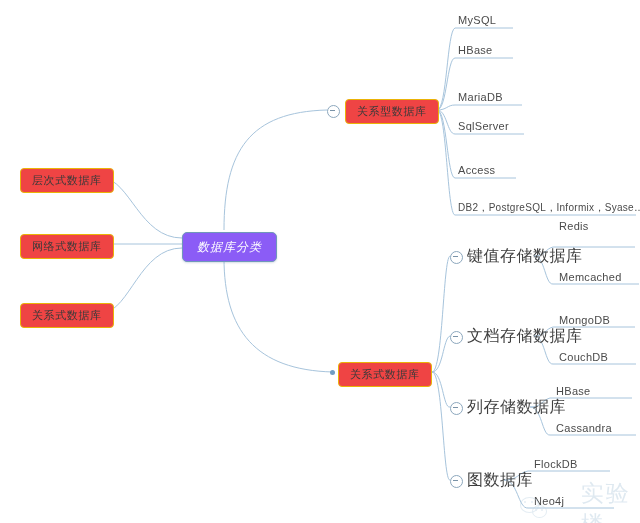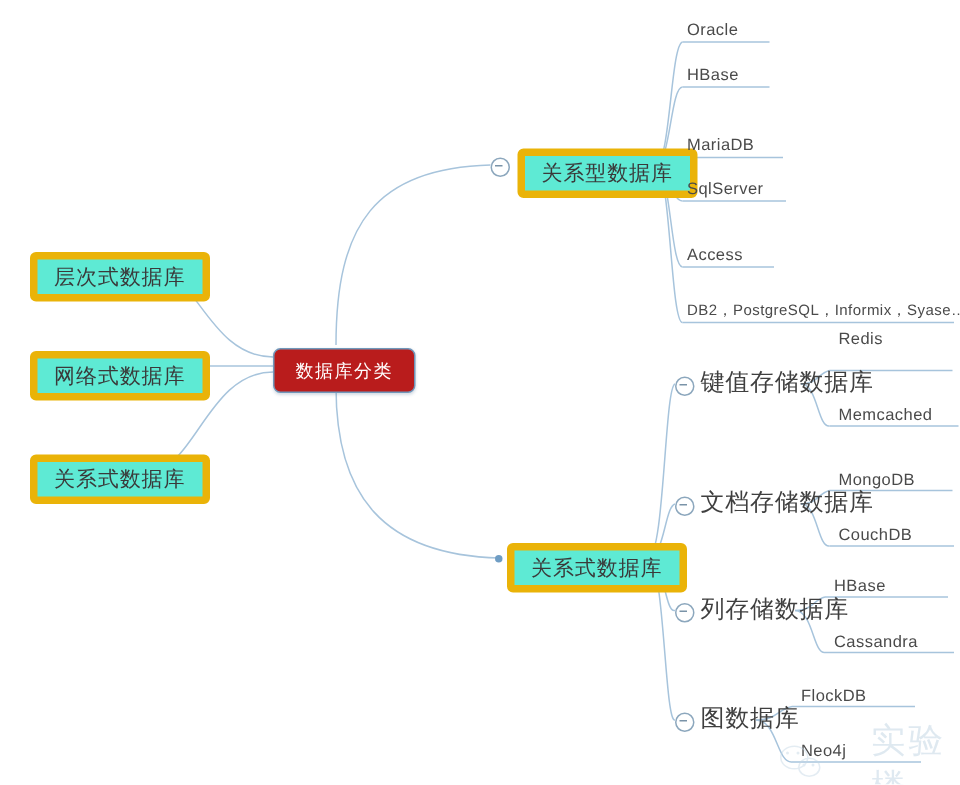--- a/index.html
+++ b/index.html
@@ -26,37 +26,38 @@
     height: 523px;
     pointer-events: none;
   }
   .node {
     position: absolute;
     box-sizing: border-box;
     white-space: nowrap;
   }
   
   .node-root {
-    background: #b91c1c;
+    background: #8b5cf6;
     border: 1px solid #7097ba;
     border-radius: 5px;
     color: #ffffff;
     font-size: 12px;
     line-height: 14px;
     padding: 7px 14px;
     letter-spacing: 1px;
     box-shadow: 0 1px 2px rgba(90,120,150,0.25);
+    font-style: italic;
   }
   
   .node-box {
-    background: #5eead4;
-    border: 5px solid #eab308;
+    background: #ef4444;
+    border: 1px solid #eab308;
     border-radius: 4px;
     color: #3a3a3a;
-    font-size: 14px;
+    font-size: 11px;
     line-height: 13px;
     padding: 5px 11px;
     letter-spacing: 0.6px;
   }
   
   .node-leaf {
     color: #4a4a4a;
     font-size: 11px;
     line-height: 13px;
     letter-spacing: 0.3px;
@@ -184,21 +185,21 @@
       <path d="M 528,471 L 610,471"></path>
       <path d="M 528,508 L 614,508"></path>
     </g>
   </svg>
 
   <div class="node node-root" style="left:182px; top:232px;">数据库分类</div>
 
   <div class="toggle" style="left:327px; top:105px;"></div>
   <div class="node node-box" style="left:345px; top:99px;">关系型数据库</div>
 
-  <div class="node node-leaf" style="left:458px; top:14px;">Oracle</div>
+  <div class="node node-leaf" style="left:458px; top:14px;">MySQL</div>
   <div class="node node-leaf" style="left:458px; top:44px;">HBase</div>
   <div class="node node-leaf" style="left:458px; top:91px;">MariaDB</div>
   <div class="node node-leaf" style="left:458px; top:120px;">SqlServer</div>
   <div class="node node-leaf" style="left:458px; top:164px;">Access</div>
   <div class="node node-leaf" style="left:458px; top:201px; font-size:10px;">DB2，PostgreSQL，Informix，Syase……</div>
 
   <div class="dot" style="left:330px; top:370px;"></div>
   <div class="node node-box" style="left:338px; top:362px;">关系式数据库</div>
 
   <div class="toggle" style="left:450px; top:251px;"></div>

